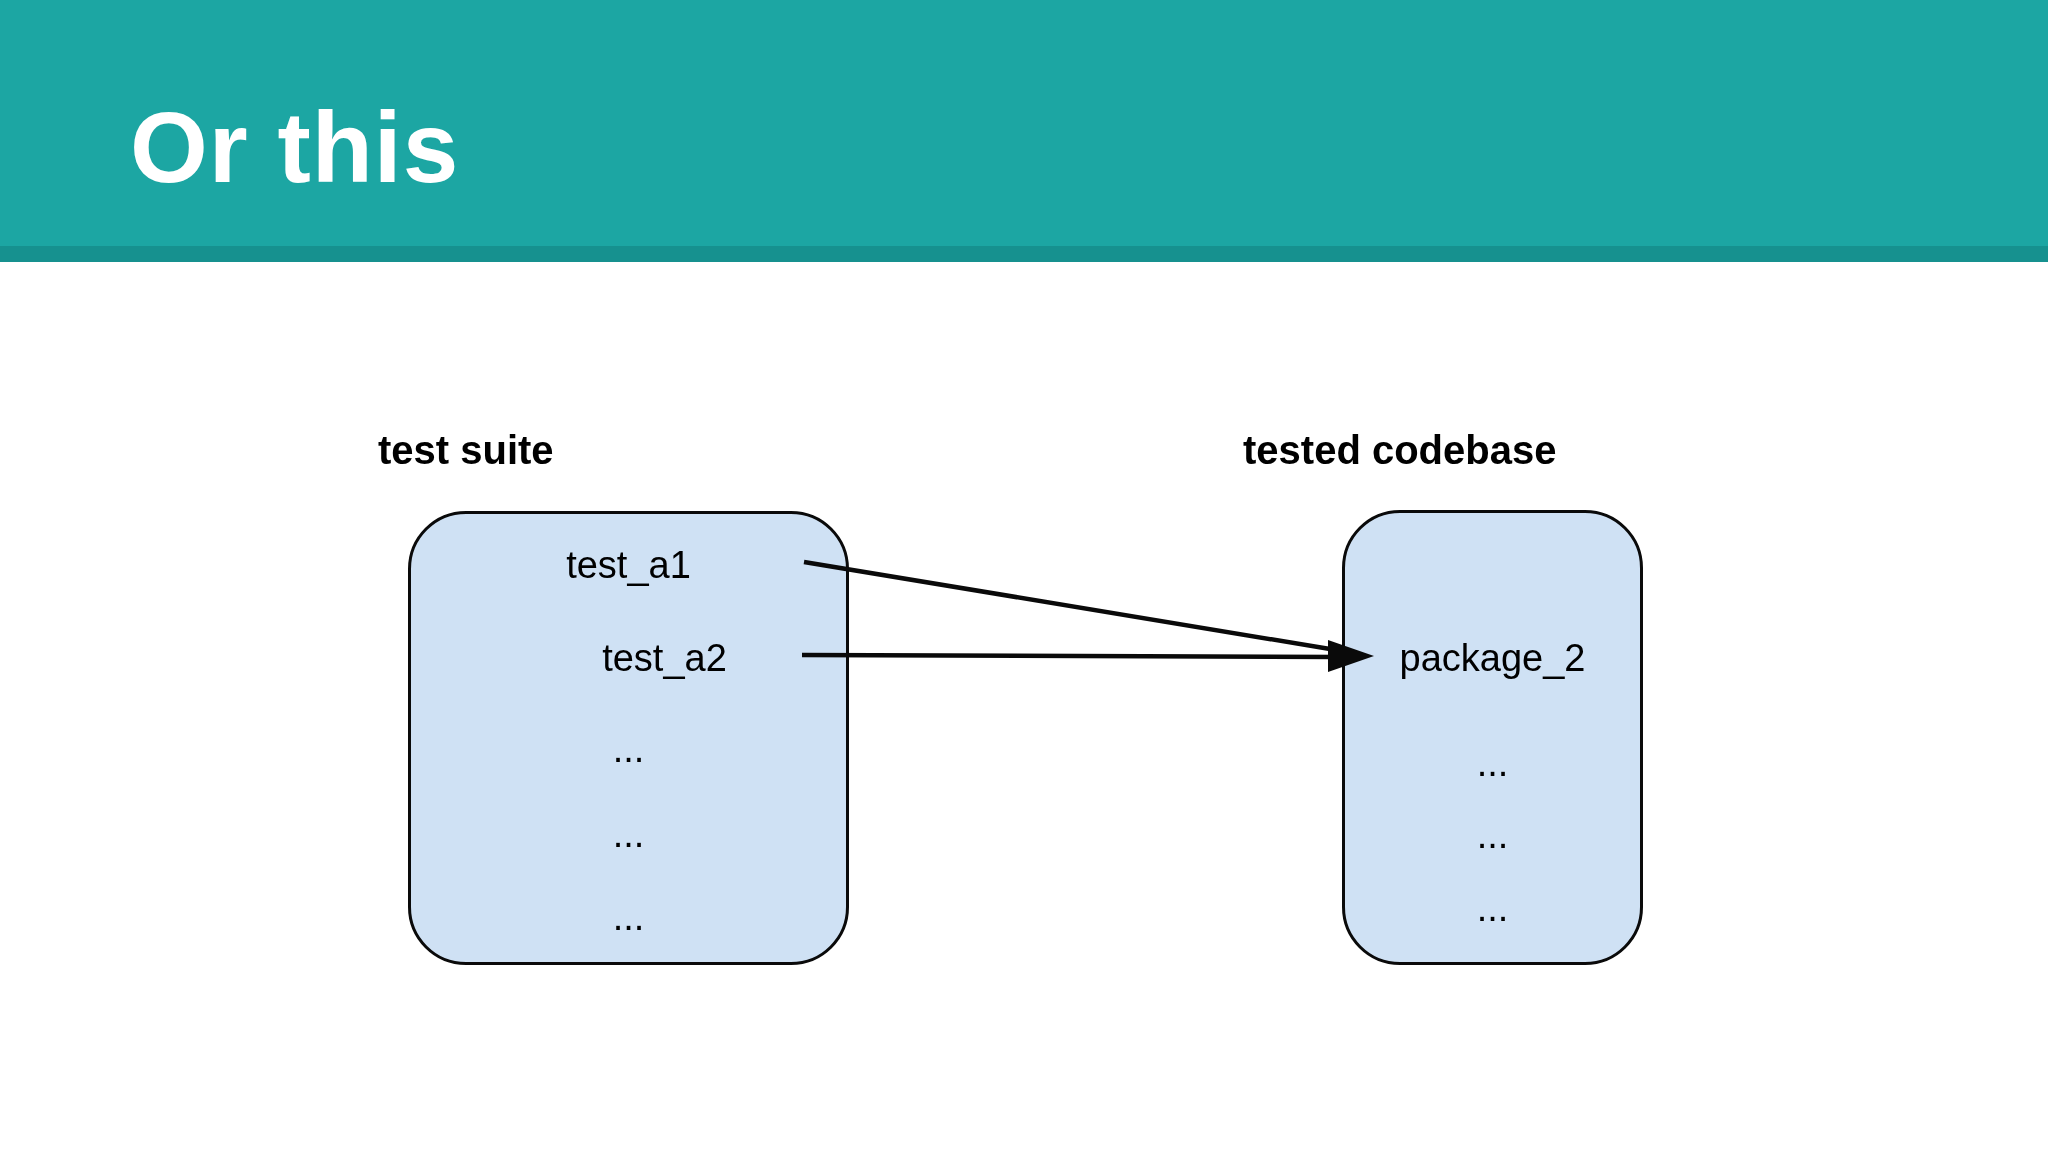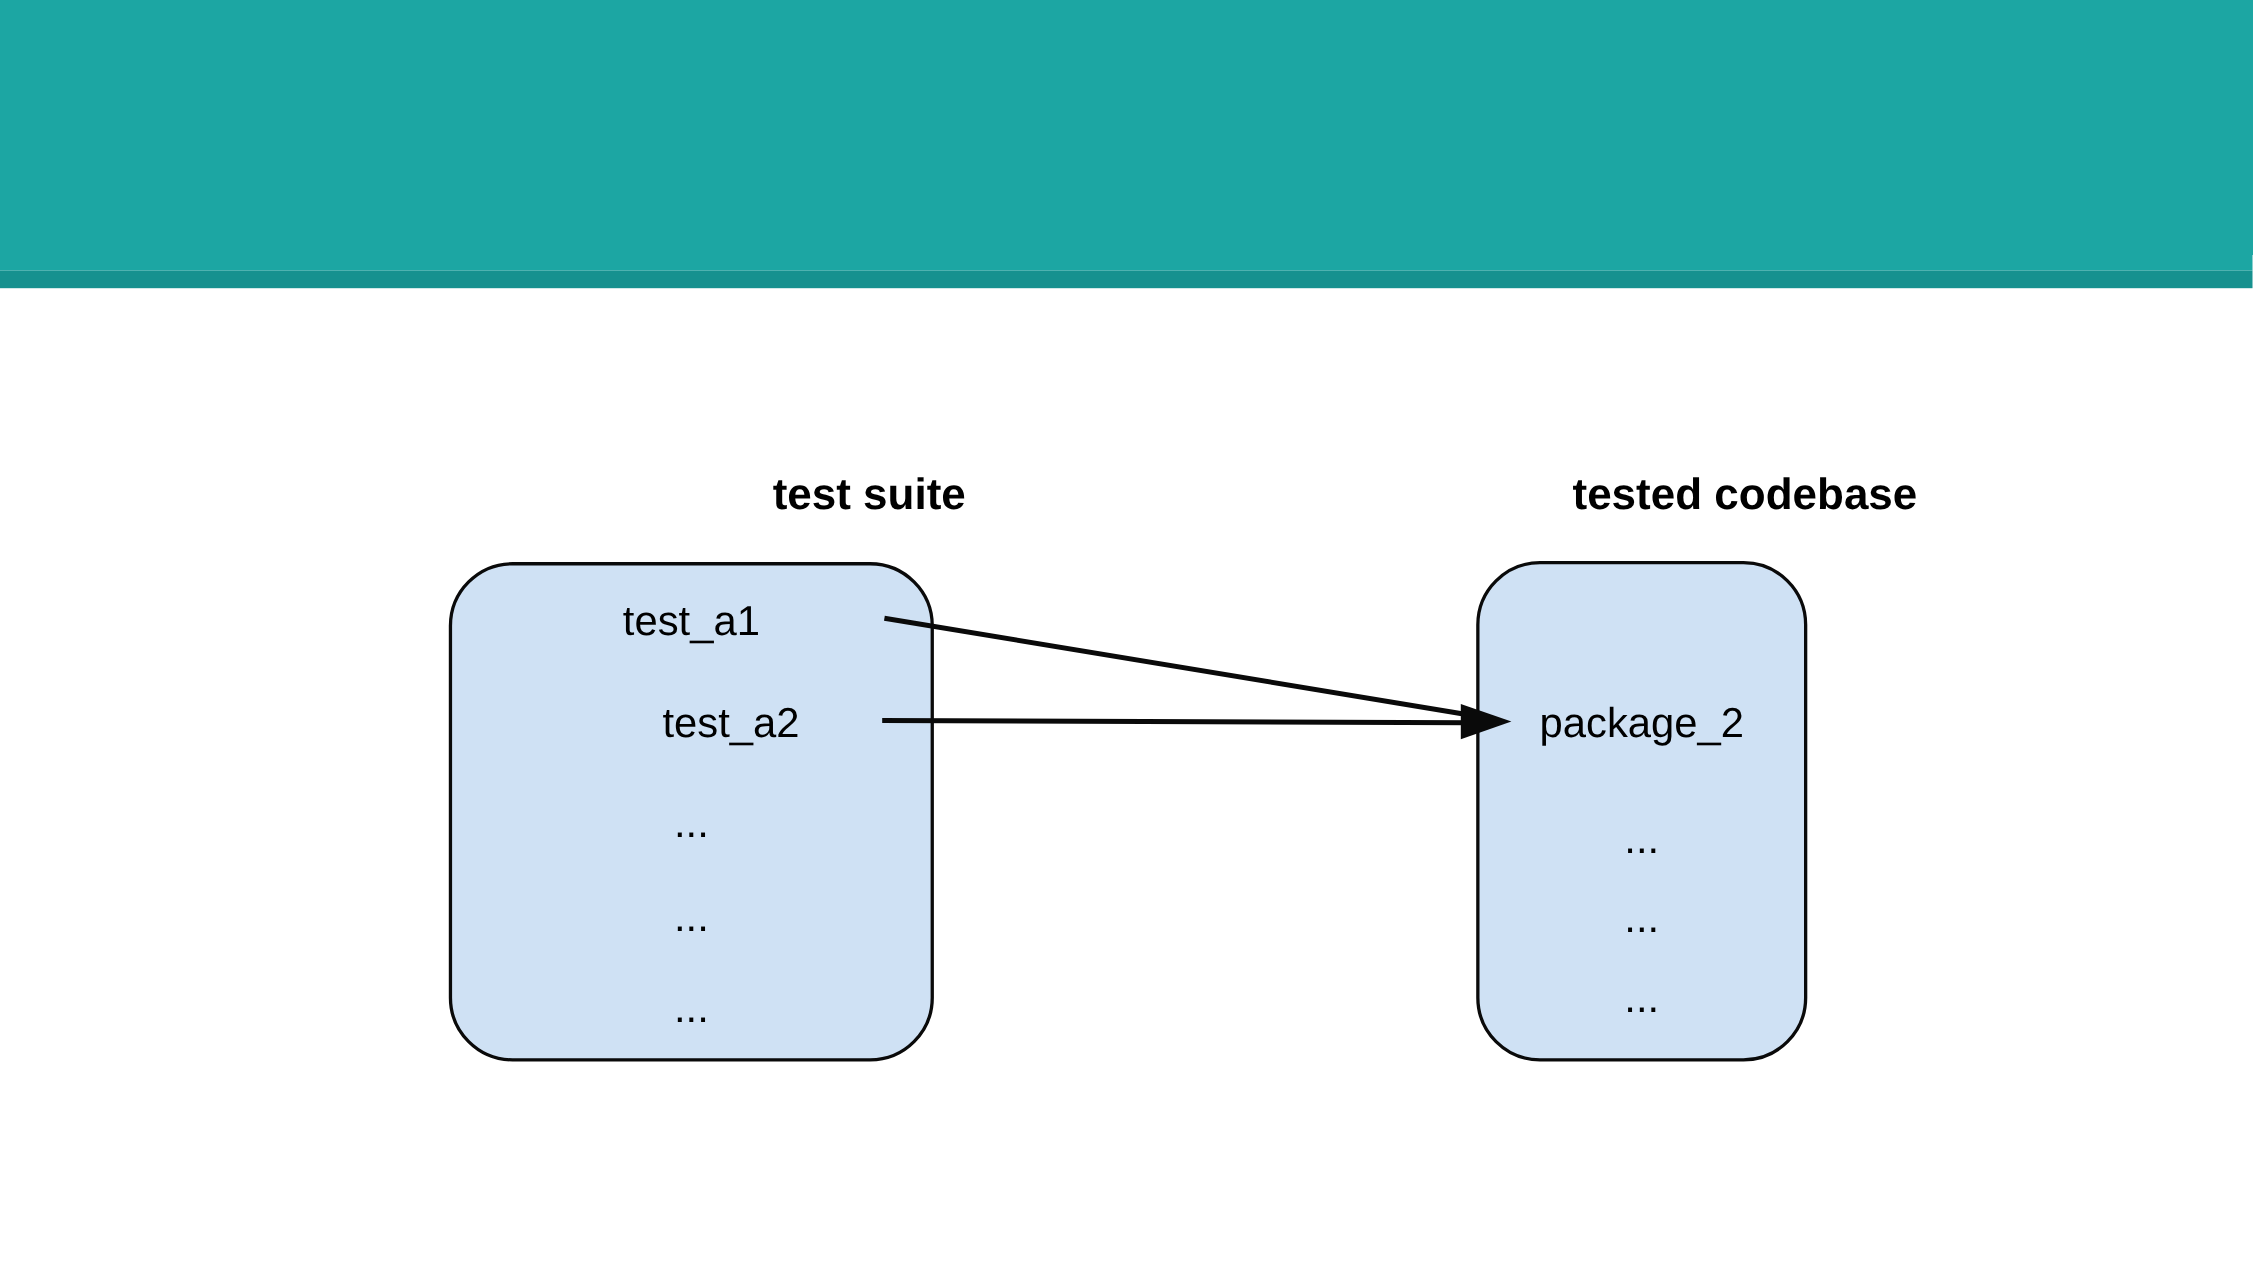--- a/index.html
+++ b/index.html
@@ -42,21 +42,21 @@
     white-space: nowrap;
   }
   
   .group-title {
     position: absolute;
     width: 500px;
     top: 428px;
     font-size: 40px;
     font-weight: bold;
     color: #000000;
-    text-align: right;
+    text-align: left;
     white-space: nowrap;
   }
   .group-title.left  { left: 378px; }  
   .group-title.right { left: 1243px; } 
 
   .node-box {
     position: absolute;
     background: var(--box-fill, #CFE1F4);
     border: 3px solid #0a0a0a;
     border-radius: 58px;
@@ -102,20 +102,21 @@
     pointer-events: none;
   }
 </style>
 </head>
 <body>
 
 <div class="slide">
 
   <div class="header"></div>
   <div class="header-strip"></div>
+  <div class="slide-title">Or this</div>
 
   <div>
 
     <div class="group-title left">test suite</div>
     <div class="group-title right">tested codebase</div>
 
     <div class="node-box left">
       <div class="list-item r0">test_a1</div>
       <div class="list-item r1">test_a2</div>
       <div class="list-item r2">...</div>

